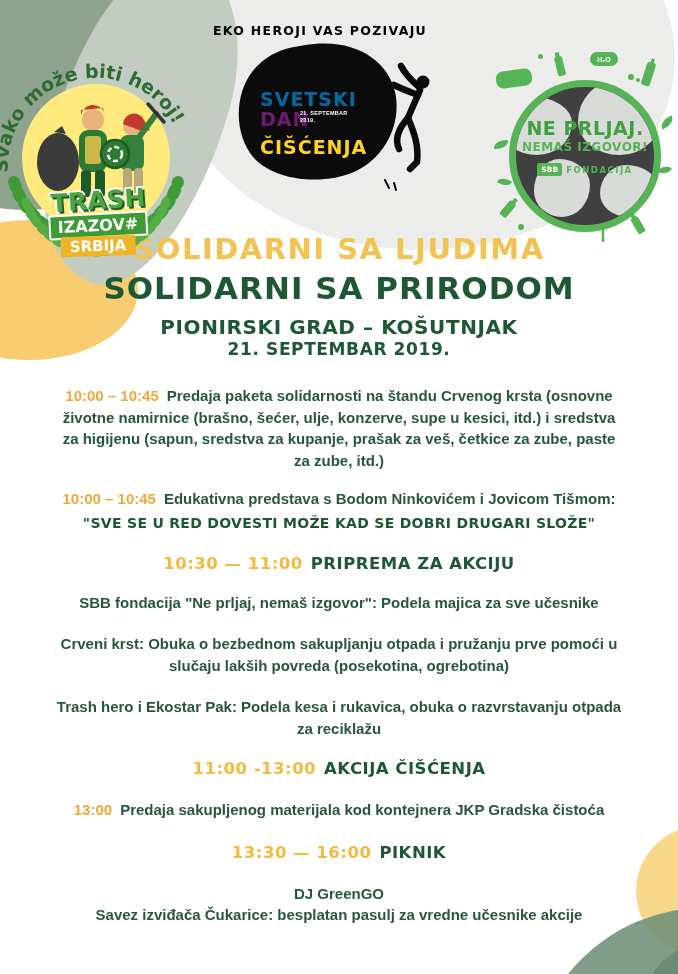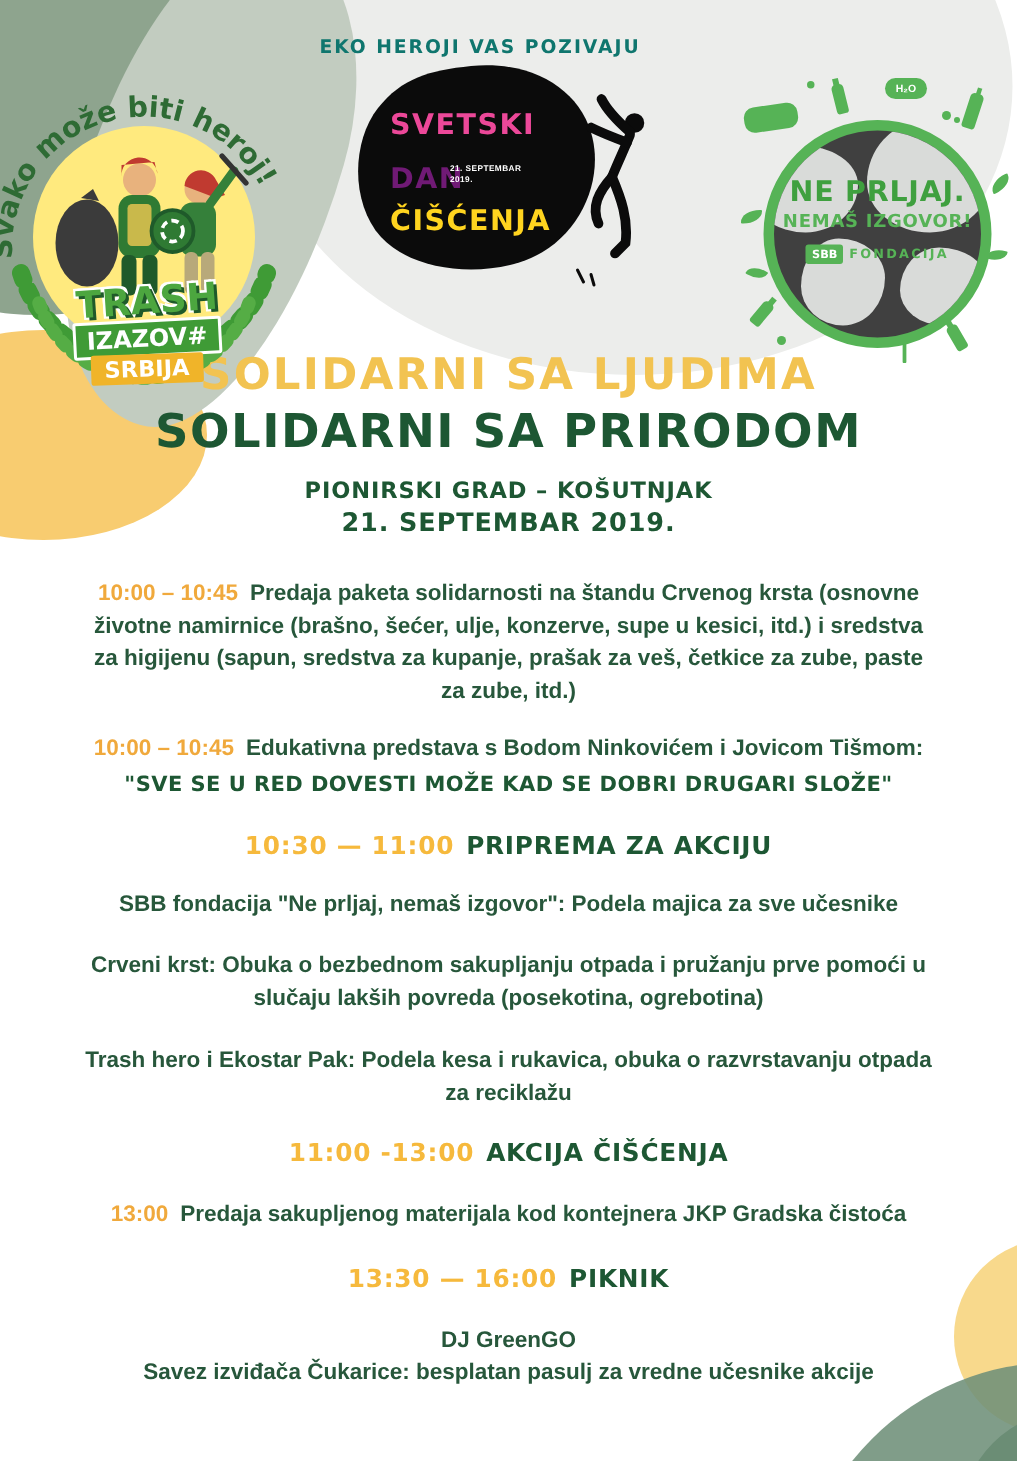--- a/index.html
+++ b/index.html
@@ -11,37 +11,37 @@
   .gray-big{left:170px;top:-135px;width:505px;height:385px;background:#ECEDEB;z-index:1;}
   .petal{left:58px;top:-50px;width:165px;height:340px;background:#C2CCC0;z-index:2;
          border-radius:50% 50% 50% 50%/60% 40% 60% 40%;transform:rotate(16deg);}
   .yellow-left{left:-80px;top:220px;width:218px;height:140px;background:#F8CC70;z-index:1;}
   .yellow-br{left:636px;top:826px;width:130px;height:130px;background:#F8D98C;z-index:1;}
   .green-br-dark{left:640px;top:940px;width:150px;height:150px;background:#53795F;z-index:2;}
   .sage-br{left:530px;top:908px;width:350px;height:350px;background:rgba(110,143,121,0.88);z-index:3;}
   
   .kicker{position:absolute;top:23px;left:0;width:640px;text-align:center;z-index:6;
           font-family:"DejaVu Sans",sans-serif;font-weight:800;font-size:12.5px;
-          letter-spacing:1.3px;color:#0f766e;}
+          letter-spacing:1.3px;color:#000000;}
   
   .logo-left{position:absolute;left:-2px;top:40px;width:200px;height:222px;z-index:6;}
   .logo-left svg{position:absolute;left:0;top:0;}
   .badge{position:absolute;left:50%;font-family:"DejaVu Sans",sans-serif;font-weight:800;white-space:nowrap;}
   .badge-trash{top:146px;transform:translateX(-50%) rotate(-4deg);font-size:25px;color:#4CA63F;
      text-shadow:2px 2px 0 #1F5A2A,-1.5px -1.5px 0 #fff,1.5px -1.5px 0 #fff,-1.5px 1.5px 0 #fff,1.5px 1.5px 0 #fff;}
   .badge-izazov{top:173px;transform:translateX(-50%) rotate(-3deg);font-size:16px;color:#fff;
      background:#3F9B36;padding:1px 7px;border:2px solid #fff;border-radius:2px;}
   .badge-srbija{top:196px;transform:translateX(-50%) rotate(-2deg);font-size:15px;color:#fff;
      background:#F0B429;padding:1px 9px;border-radius:2px;}
   
   .logo-center{position:absolute;left:236px;top:40px;width:222px;height:155px;z-index:6;}
   .logo-center svg{position:absolute;left:0;top:0;}
   .blob-word{position:absolute;left:24px;font-family:"DejaVu Sans",sans-serif;font-weight:800;
              font-size:19px;letter-spacing:1px;white-space:nowrap;}
-  .w-svetski{top:32px;color:#ec4899;}
+  .w-svetski{top:48px;color:#0369a1;}
   .w-dan{top:68px;color:#701a75;}
   .w-ciscenja{top:96px;color:#FFD41F;}
   .blob-date{position:absolute;left:64px;top:70px;color:#fff;font-size:5.5px;font-weight:700;
              line-height:7px;letter-spacing:0.3px;white-space:nowrap;}
   
   .logo-right{position:absolute;left:492px;top:48px;width:186px;height:200px;z-index:6;}
   .ring{position:absolute;left:17px;top:32px;width:138px;height:138px;border-radius:50%;
         border:7px solid #56B356;background:#404040;overflow:hidden;}
   .map-blob{position:absolute;background:#D9DBD9;border-radius:45% 55% 50% 50%/55% 45% 55% 45%;}
   .ring-text{position:absolute;left:0;top:30px;width:100%;text-align:center;
@@ -58,21 +58,21 @@
   .dd-dot{background:#56B356;border-radius:50%;}
   .dd-bottle{background:#56B356;border-radius:3px 3px 2px 2px;}
   .dd-bottle::before{content:"";position:absolute;left:30%;top:-4px;width:40%;height:5px;background:#56B356;}
   
   .content{position:absolute;left:0;top:232px;width:678px;z-index:5;text-align:center;}
   .content p{margin:0 53px;}
   .title1{font-family:"DejaVu Sans",sans-serif;font-weight:800;font-size:29px;letter-spacing:1.5px;
           color:#F2C351;line-height:34px;}
   .title2{font-family:"DejaVu Sans",sans-serif;font-weight:800;font-size:31px;letter-spacing:1px;
           color:#1D5733;line-height:38px;margin-top:3px !important;}
-  .loc{font-family:"DejaVu Sans",sans-serif;font-weight:800;font-size:15px;letter-spacing:0.6px;
+  .loc{font-family:"DejaVu Sans",sans-serif;font-weight:800;font-size:20px;letter-spacing:0.6px;
        color:#1D5733;line-height:20px;margin-top:10px !important;}
   .datep{font-family:"DejaVu Sans",sans-serif;font-weight:800;font-size:17px;letter-spacing:0.6px;
        color:#1D5733;line-height:20px;margin-top:2px !important;}
   .body-line{font-size:15px;font-weight:bold;color:#27573B;line-height:21.5px;}
   .time{color:#F0A93C;font-weight:bold;}
   .gap{display:inline-block;width:8px;}
   .quote{font-family:"DejaVu Sans",sans-serif;font-weight:800;font-size:14px;color:#1D5733;
          letter-spacing:0.3px;line-height:20px;margin-top:3px !important;}
   .sched-h{font-family:"DejaVu Sans",sans-serif;font-weight:800;font-size:16.5px;line-height:22px;
            color:#1D5733;letter-spacing:0.5px;}

